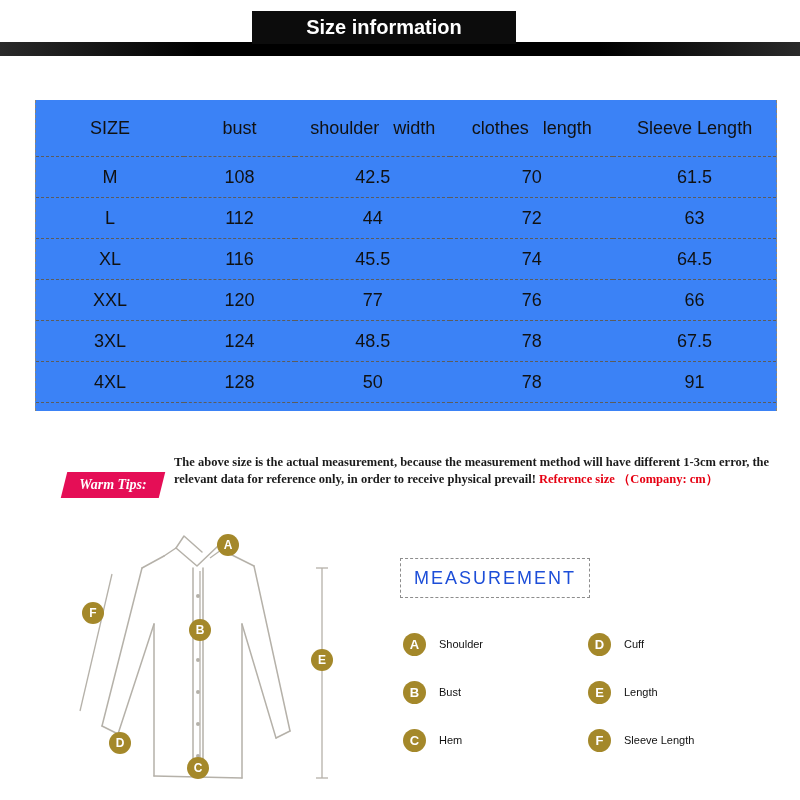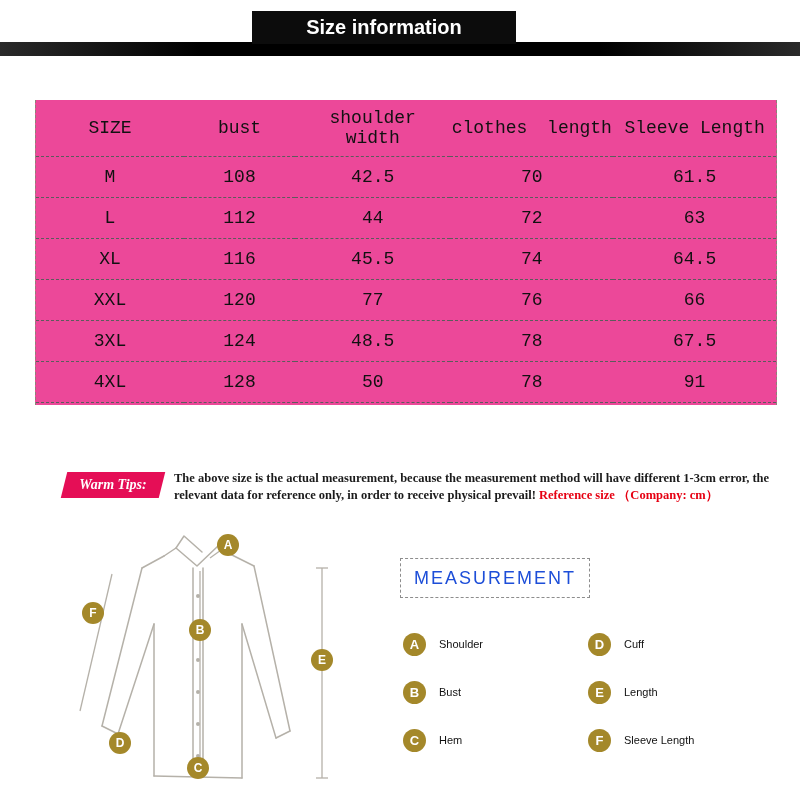--- a/index.html
+++ b/index.html
@@ -8,35 +8,35 @@
 
   
   .banner-bar { position:absolute; left:0; top:42px; width:800px; height:14px;
                 background:linear-gradient(90deg,#2a2a2a,#000 25%,#000 75%,#2a2a2a); }
   .banner-box { position:absolute; left:252px; top:11px; width:264px; height:33px;
                 background:#0c0c0c; color:#fff; font-size:20px; font-weight:bold;
                 text-align:center; line-height:33px; }
 
   
   .size-table-wrap { position:absolute; left:35px; top:100px; width:740px;
-                     background:#ec4899; border-left:1px dashed #8a8577;
-                     border-right:1px dashed #8a8577; padding-bottom:2px;font-family:Liberation Mono, monospace; }
+                     background:#3b82f6; border-left:1px dashed #8a8577;
+                     border-right:1px dashed #8a8577; padding-bottom:8px; }
   table.size-table { width:100%; border-collapse:collapse; font-size:18px; color:#111; }
   .size-table th { height:54px; font-weight:normal; text-align:center; }
   .size-table td { height:38px; text-align:center; }
   .size-table thead tr, .size-table tbody tr { border-bottom:1px dashed #5c5c5c; }
   .wsp { word-spacing:9px; }
 
   
   .tips-label { position:absolute; left:64px; top:472px; width:98px; height:26px;
                 background:#e50e56; transform:skewX(-14deg); }
   .tips-label-text { transform:skewX(14deg); display:block; color:#fff; font-style:italic;
                      font-weight:bold; font-size:14px; line-height:26px; text-align:center;
                      font-family:"Liberation Serif", serif; }
-  .tips-text { position:absolute; left:174px; top:470px; width:606px;
+  .tips-text { position:absolute; left:174px; top:454px; width:606px;
                font-family:"Liberation Serif", serif; font-weight:bold; font-size:12.5px;
                line-height:17px; color:#1b1b1b; }
   .ref-red { color:#e60012; }
 
   
   .shirt-svg { position:absolute; left:50px; top:526px; }
   .measure-box { position:absolute; left:400px; top:558px; width:188px; height:38px;
                  border:1px dashed #8d8d8d; color:#1d4ed8; font-size:18px;
                  letter-spacing:2px; text-align:center; line-height:38px; }
   .legend { position:absolute; left:403px; top:632px; display:grid;

